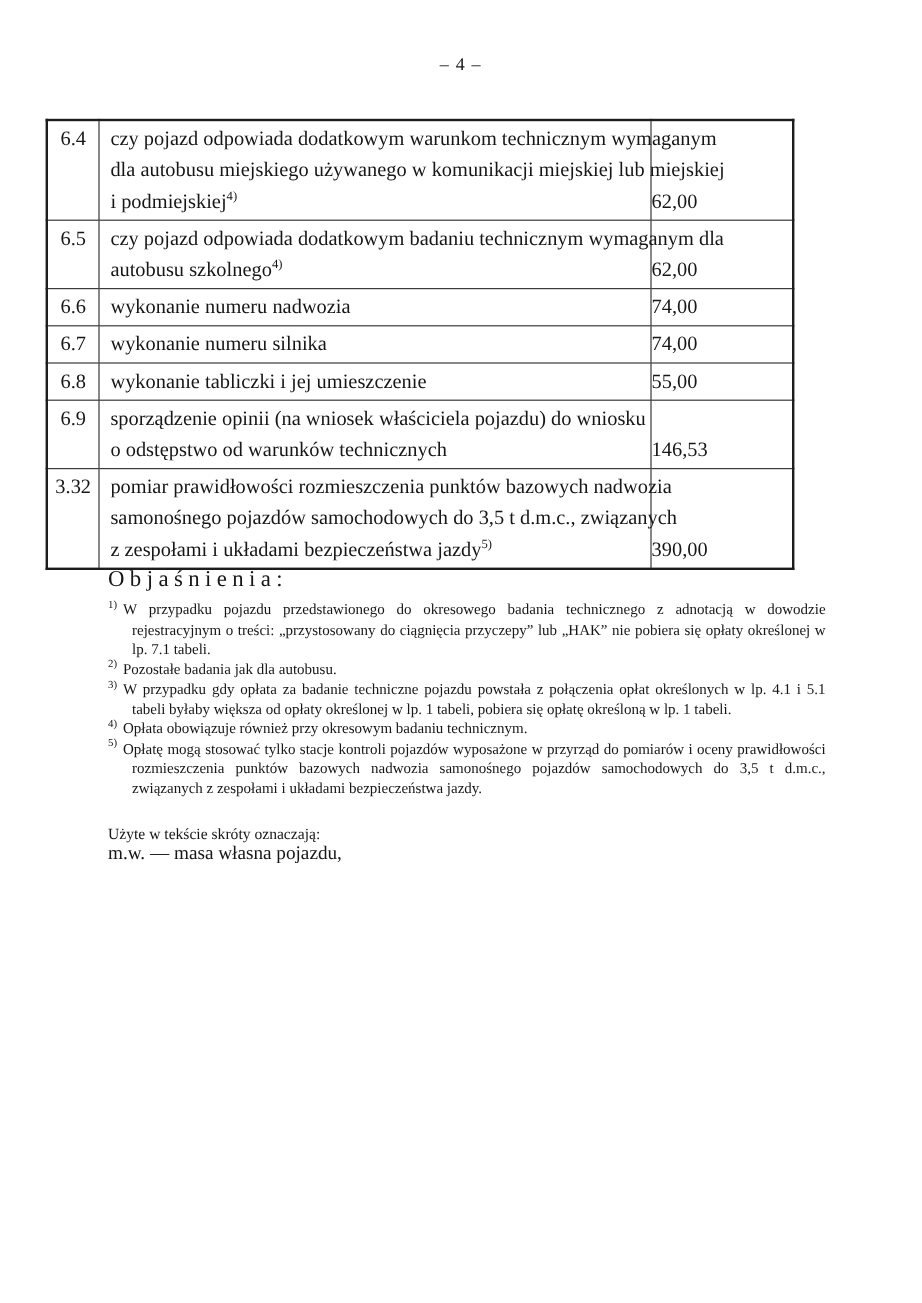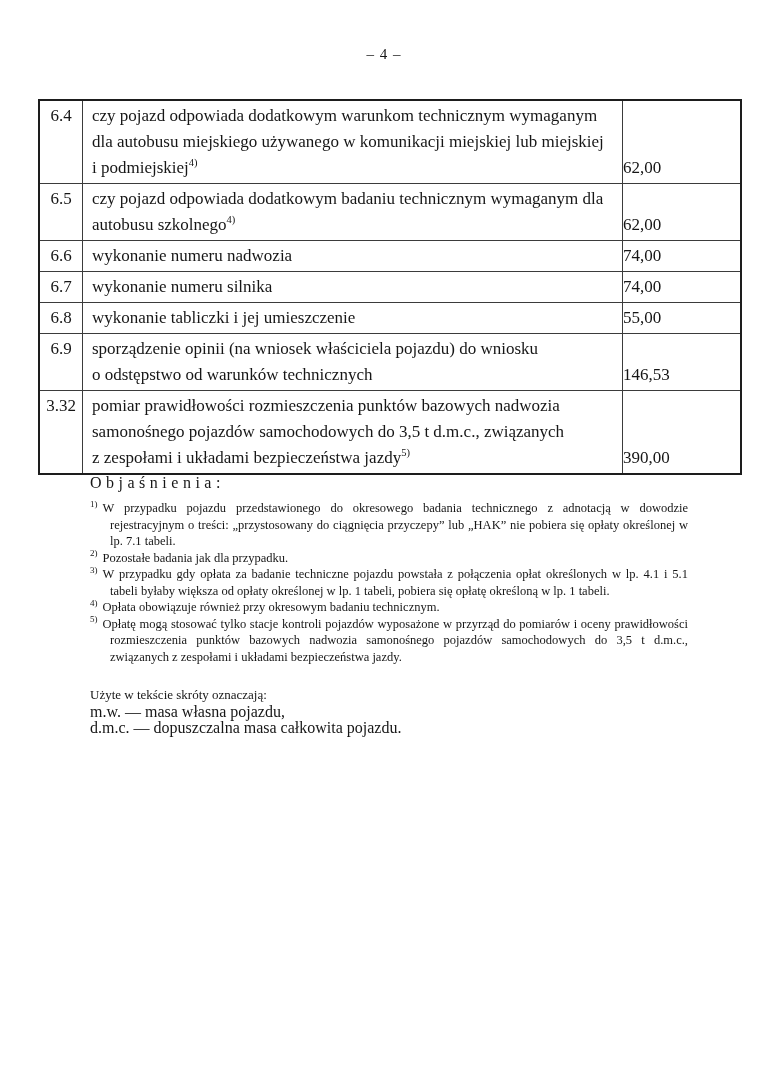--- a/index.html
+++ b/index.html
@@ -22,21 +22,21 @@
     text-align: center;
     font-size: 15px;
     letter-spacing: 1px;
   }
 
   
   .fee-table {
     position: absolute;
     left: 38px;
     top: 99px;
-    width: 704px;
+    width: 624px;
     border-collapse: collapse;
     font-size: 17px;
     table-layout: fixed;
   }
   .fee-table td {
     border: 1px solid #3b3b3b;
     vertical-align: top;
     padding: 2px 0;
   }
   .fee-table { border: 2px solid #1d1d1d; }
@@ -58,21 +58,21 @@
   }
 
   
   .notes {
     position: absolute;
     left: 90px;
     top: 474px;
     width: 598px;
   }
   .notes-heading {
-    font-size: 16px;
+    font-size: 19px;
     letter-spacing: 4.5px;
     line-height: 18px;
     margin-bottom: 8px;
   }
   .footnotes {
     list-style: none;
     margin: 0;
     padding: 0;
     font-size: 12.5px;
     line-height: 16.5px;
@@ -170,28 +170,27 @@
           <td class="c-price">390,00</td>
         </tr>
       </tbody>
   </table>
 
   <div class="notes">
     <div class="notes-heading">Objaśnienia:</div>
 
     <ol class="footnotes">
         <li class="footnote"><sup class="fn-marker">1)</sup><span>W przypadku pojazdu przedstawionego do okresowego badania technicznego z adnotacją w dowodzie rejestracyjnym o treści: „przystosowany do ciągnięcia przyczepy” lub „HAK” nie pobiera się opłaty określonej w lp. 7.1 tabeli.</span></li>
-        <li class="footnote"><sup class="fn-marker">2)</sup><span>Pozostałe badania jak dla przypadku.</span></li>
+        <li class="footnote"><sup class="fn-marker">2)</sup><span>Pozostałe badania jak dla autobusu.</span></li>
         <li class="footnote"><sup class="fn-marker">3)</sup><span>W przypadku gdy opłata za badanie techniczne pojazdu powstała z połączenia opłat określonych w lp. 4.1 i 5.1 tabeli byłaby większa od opłaty określonej w lp. 1 tabeli, pobiera się opłatę określoną w lp. 1 tabeli.</span></li>
         <li class="footnote"><sup class="fn-marker">4)</sup><span>Opłata obowiązuje również przy okresowym badaniu technicznym.</span></li>
         <li class="footnote"><sup class="fn-marker">5)</sup><span>Opłatę mogą stosować tylko stacje kontroli pojazdów wyposażone w przyrząd do pomiarów i oceny prawidłowości rozmieszczenia punktów bazowych nadwozia samonośnego pojazdów samochodowych do 3,5 t d.m.c., związanych z zespołami i układami bezpieczeństwa jazdy.</span></li>
       </ol>
 
 
     <div class="abbr-intro">Użyte w tekście skróty oznaczają:</div>
 
     <div id="abbr-list">
         <div class="abbr-line">m.w. — masa własna pojazdu,</div>
-        <div class="abbr-line">d.m.c. — dopuszczalna masa całkowita pojazdu.</div>
       </div>
   </div>
 
 </div>
 
 </body></html>

